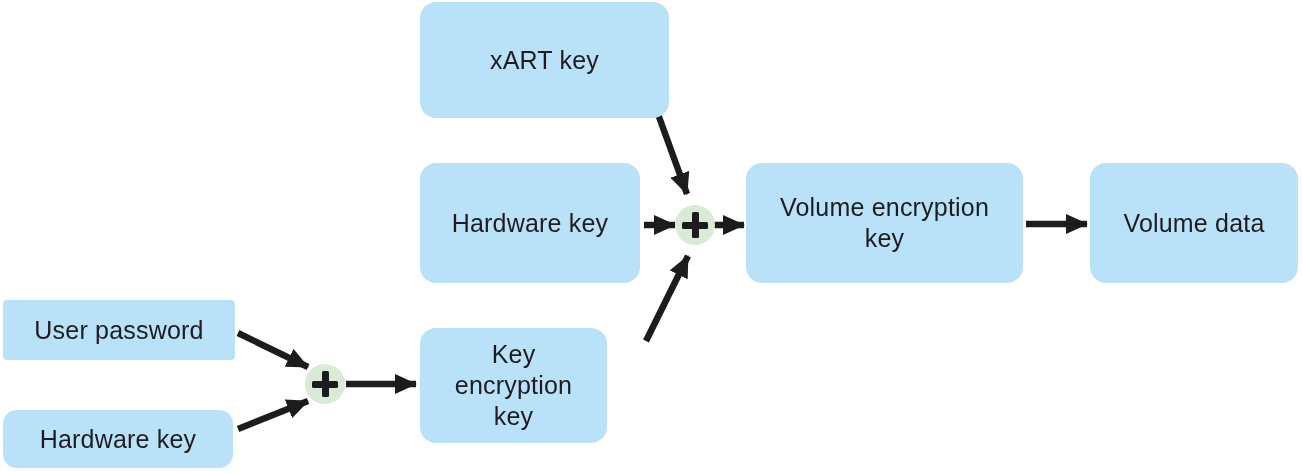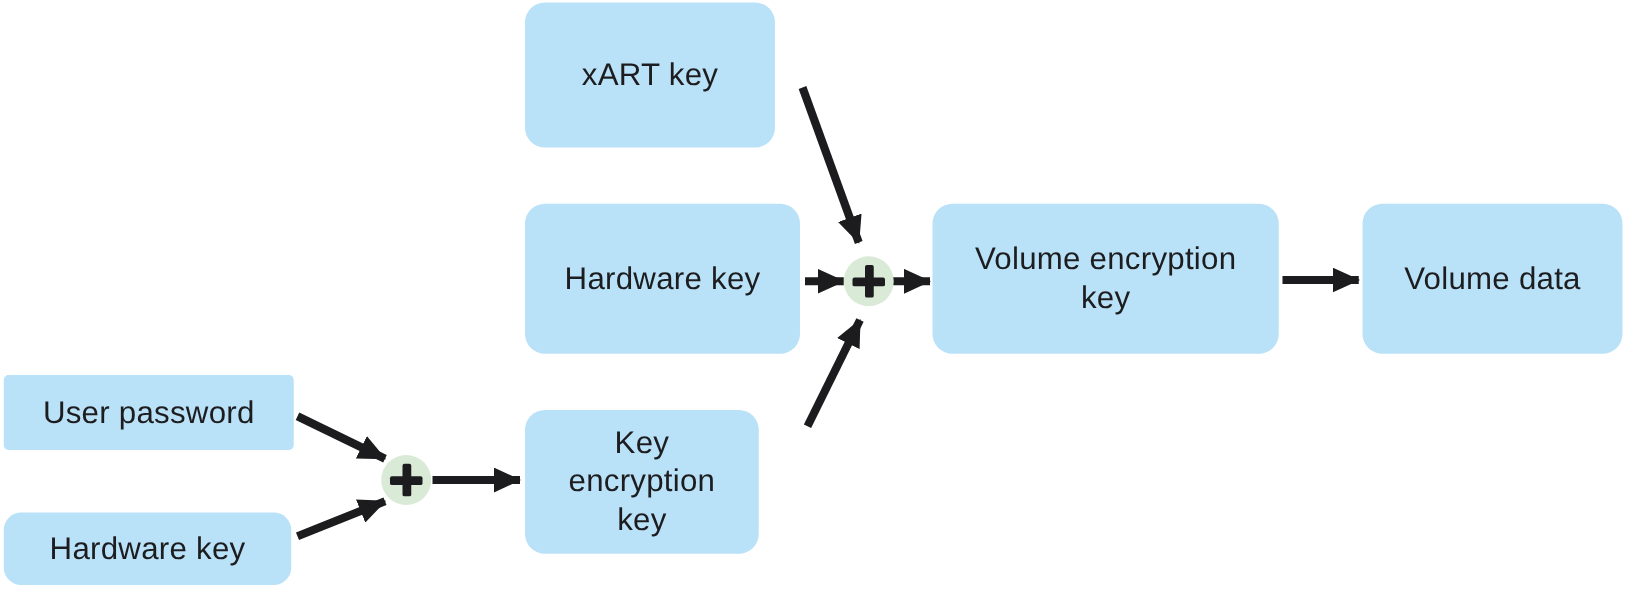--- a/index.html
+++ b/index.html
@@ -20,21 +20,21 @@
     position:absolute;
     background:var(--node-fill);
     border-radius:16px;
     display:flex;align-items:center;justify-content:center;
     text-align:center;
     color:var(--text);
     font-size:25px;line-height:31px;
     letter-spacing:0.2px;
   }
   .node .label{display:block;}
-  .node-xart            {left:420px; top:2px;   width:200px; height:116px;}
+  .node-xart            {left:420px; top:2px;   width:249px; height:116px;}
   .node-hardware-middle {left:420px; top:163px; width:220px; height:120px;}
   .node-kek             {left:420px; top:328px; width:187px; height:115px; padding:0 18px; box-sizing:border-box;}
   .node-vek             {left:746px; top:163px; width:277px; height:120px; padding:0 28px; box-sizing:border-box;}
   .node-vd              {left:1090px;top:163px; width:208px; height:120px;}
   .node-user-password   {left:3px;   top:300px; width:232px; height:60px; border-radius:4px;}
   .node-hardware-bottom {left:3px;   top:410px; width:230px; height:58px; border-radius:14px;}
   .combine{
     position:absolute;width:40px;height:40px;border-radius:50%;
     background:var(--combine-fill);
     display:flex;align-items:center;justify-content:center;

